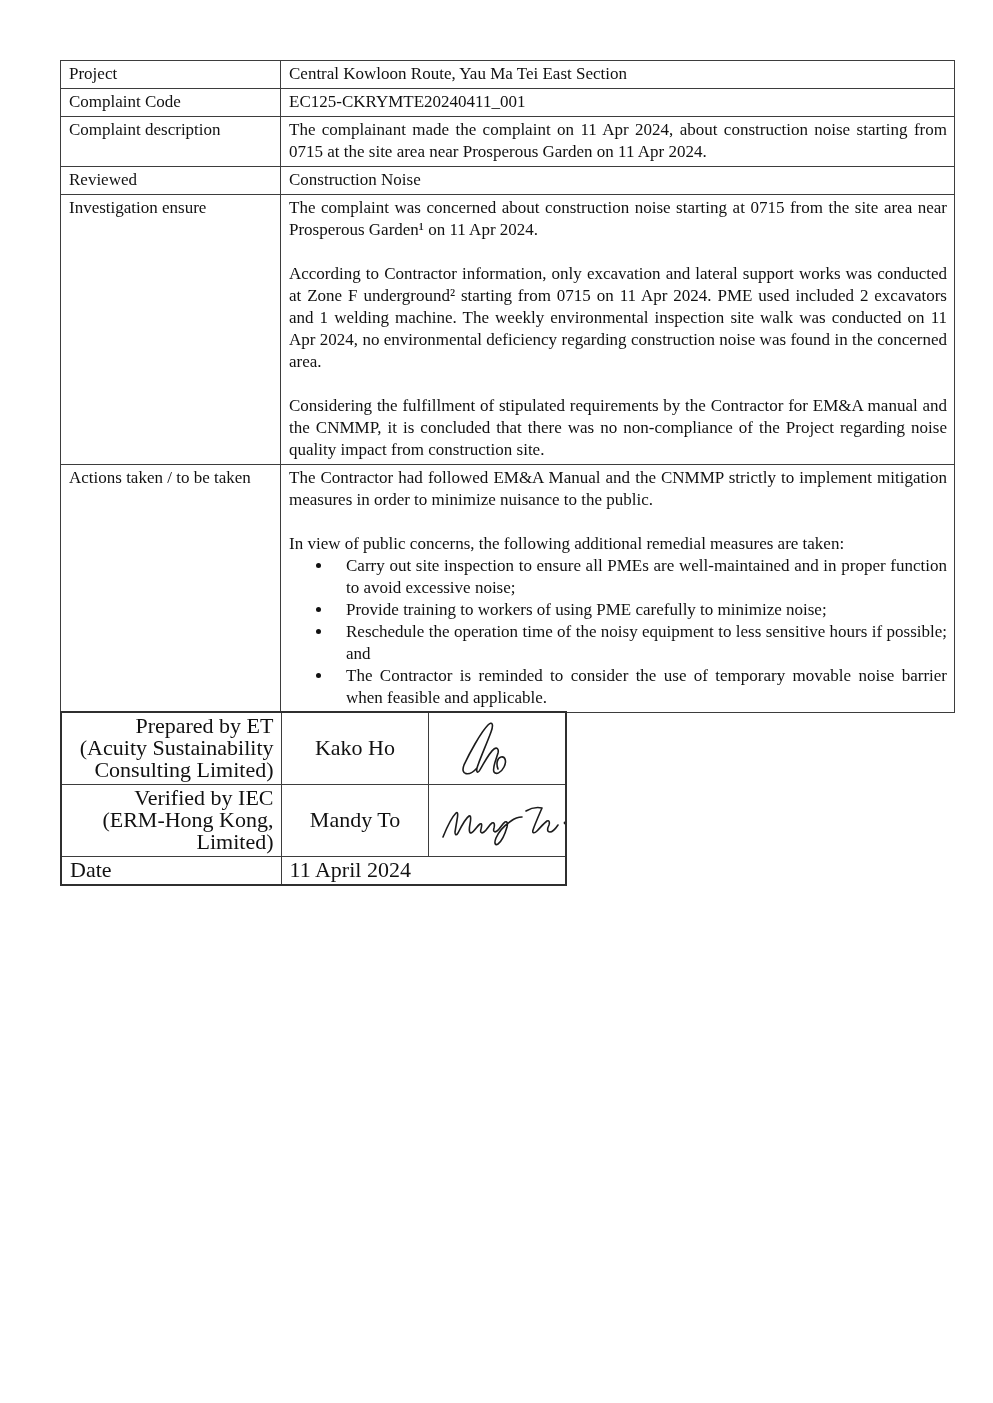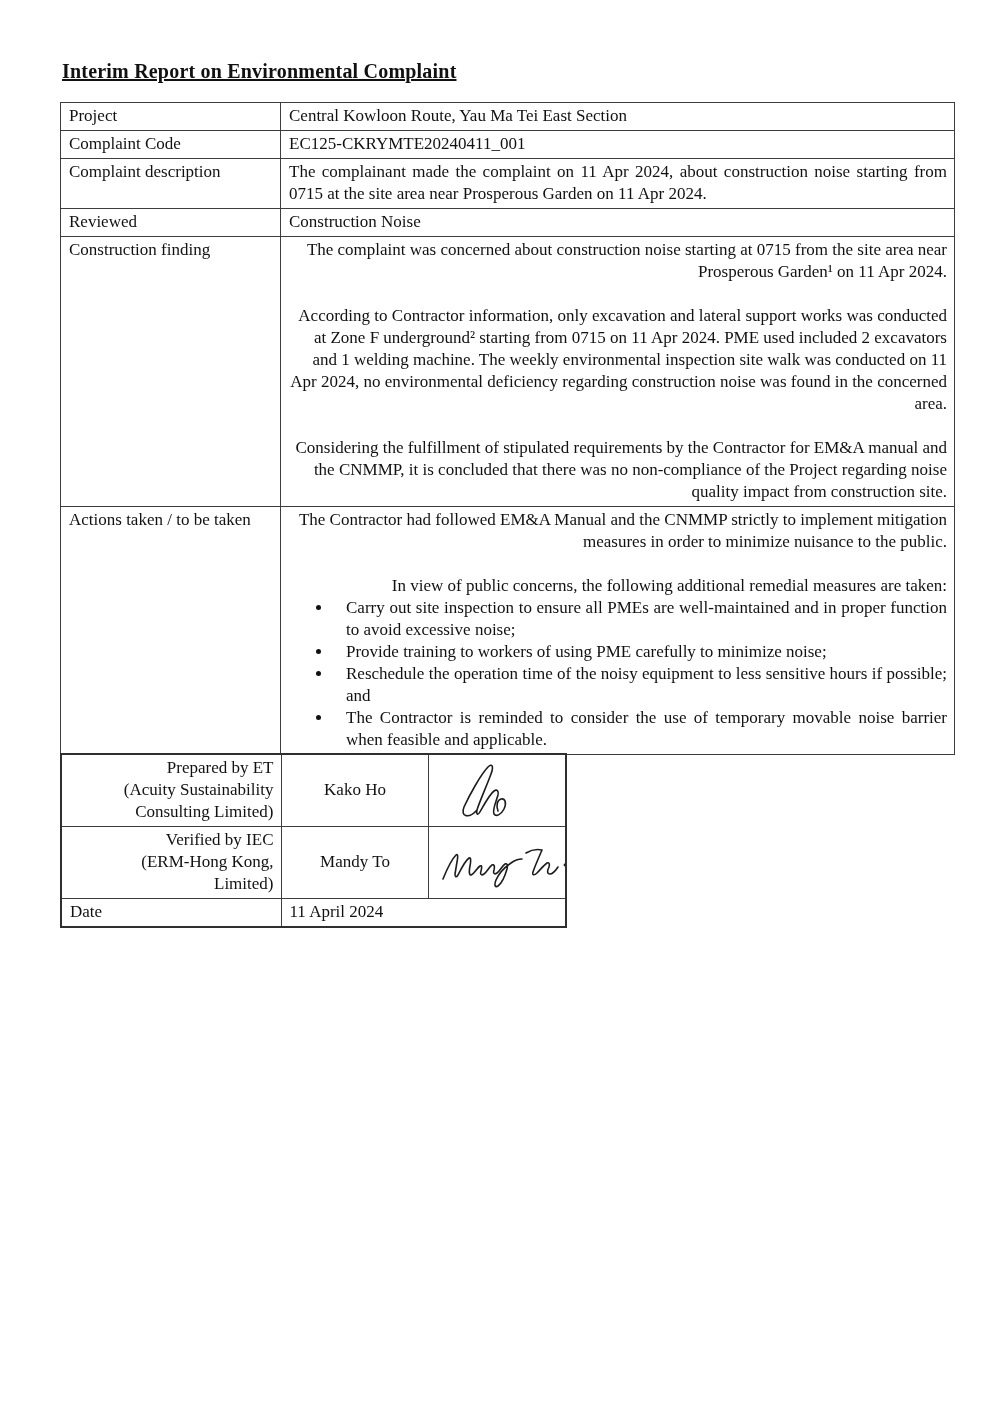--- a/index.html
+++ b/index.html
@@ -36,21 +36,21 @@
     line-height: 22px;
     border: 1px solid #404040;
   }
   table.report td {
     border: 1.5px solid #3d3d3d;
     vertical-align: top;
     padding: 2px 7px 3px 8px;
   }
   td.label-cell { overflow: hidden; }
   .just { text-align: justify; }
-  .cellp { margin: 0; text-align: right; }
+  .cellp { margin: 0; }
   .cellp.gap { margin-top: 22px; }
 
   ul.bullets {
     margin: 0;
     padding-left: 44px;
     list-style: disc outside;
   }
   ul.bullets li {
     padding-left: 13px;
     text-align: justify;
@@ -59,21 +59,21 @@
     margin: 0;
     padding-left: 44px;
     list-style: decimal outside;
   }
   ol.remarks-list li { padding-left: 13px; }
 
   table.sig {
     border-collapse: collapse;
     width: 505px;
     table-layout: fixed;
-    font-size: 17px;
+    font-size: 22px;
     line-height: 22px;
     border: 2px solid #2f2f2f;
     margin-top: -2px;
   }
   table.sig td {
     border: 1.5px solid #3d3d3d;
     padding: 2px 7px 3px 8px;
   }
   td.role-cell {
     text-align: right;
@@ -95,21 +95,20 @@
   tr.sig-row-mid  { height: 67px; }
   td.date-label-cell { text-align: left; }
   td.date-value-cell { text-align: left; }
   .sig-svg { display: block; margin: 0 auto; }
 </style>
 </head>
 <body>
 
 <div class="page">
 
-  <h1 class="doc-title">Interim Report on Environmental Complaint</h1>
 
   <table class="report">
     <colgroup>
         <col style="width:220px">
         <col>
       </colgroup>
     <tbody>
       <tr>
         <td class="label-cell">Project</td>
         <td>Central Kowloon Route, Yau Ma Tei East Section</td>
@@ -120,21 +119,21 @@
       </tr>
       <tr>
         <td class="label-cell">Complaint description</td>
         <td class="just">The complainant made the complaint on 11 Apr 2024, about construction noise starting from 0715 at the site area near Prosperous Garden on 11 Apr 2024.</td>
       </tr>
       <tr>
         <td class="label-cell">Reviewed</td>
         <td>Construction Noise</td>
       </tr>
       <tr>
-        <td class="label-cell">Construction finding</td>
+        <td class="label-cell">Investigation ensure</td>
         <td>
           <p class="cellp just">The complaint was concerned about construction noise starting at 0715 from the site area near Prosperous Garden¹ on 11 Apr 2024.</p>
           <p class="cellp just gap">According to Contractor information, only excavation and lateral support works was conducted at Zone F underground² starting from 0715 on 11 Apr 2024. PME used included 2 excavators and 1 welding machine. The weekly environmental inspection site walk was conducted on 11 Apr 2024, no environmental deficiency regarding construction noise was found in the concerned area.</p>
           <p class="cellp just gap">Considering the fulfillment of stipulated requirements by the Contractor for EM&amp;A manual and the CNMMP, it is concluded that there was no non-compliance of the Project regarding noise quality impact from construction site.</p>
         </td>
       </tr>
       <tr>
         <td class="label-cell">Actions taken / to be taken</td>
         <td>
           <p class="cellp just">The Contractor had followed EM&amp;A Manual and the CNMMP strictly to implement mitigation measures in order to minimize nuisance to the public.</p>

